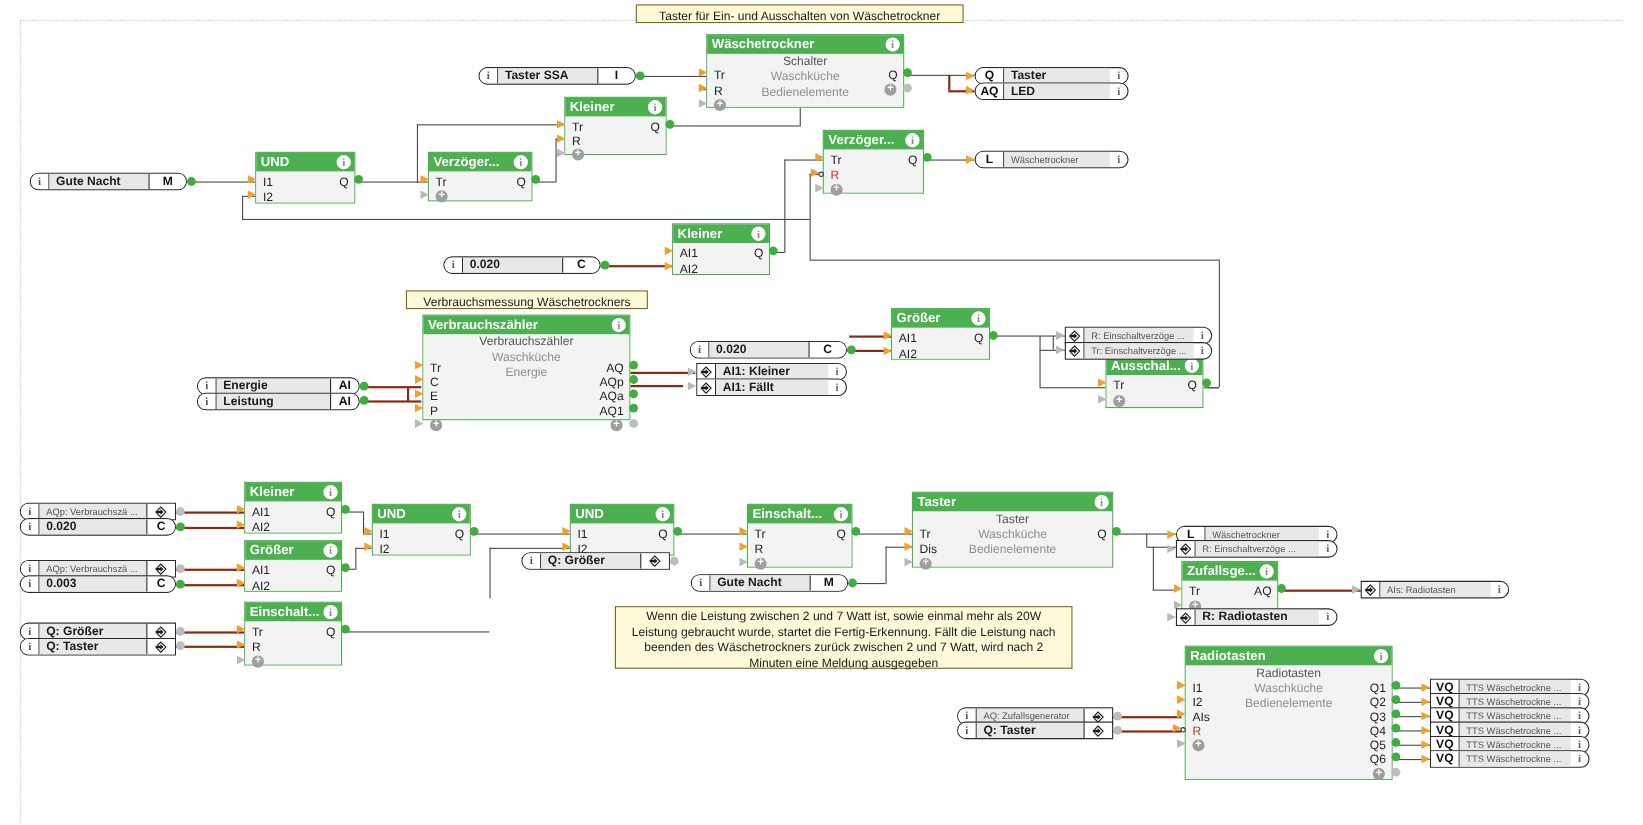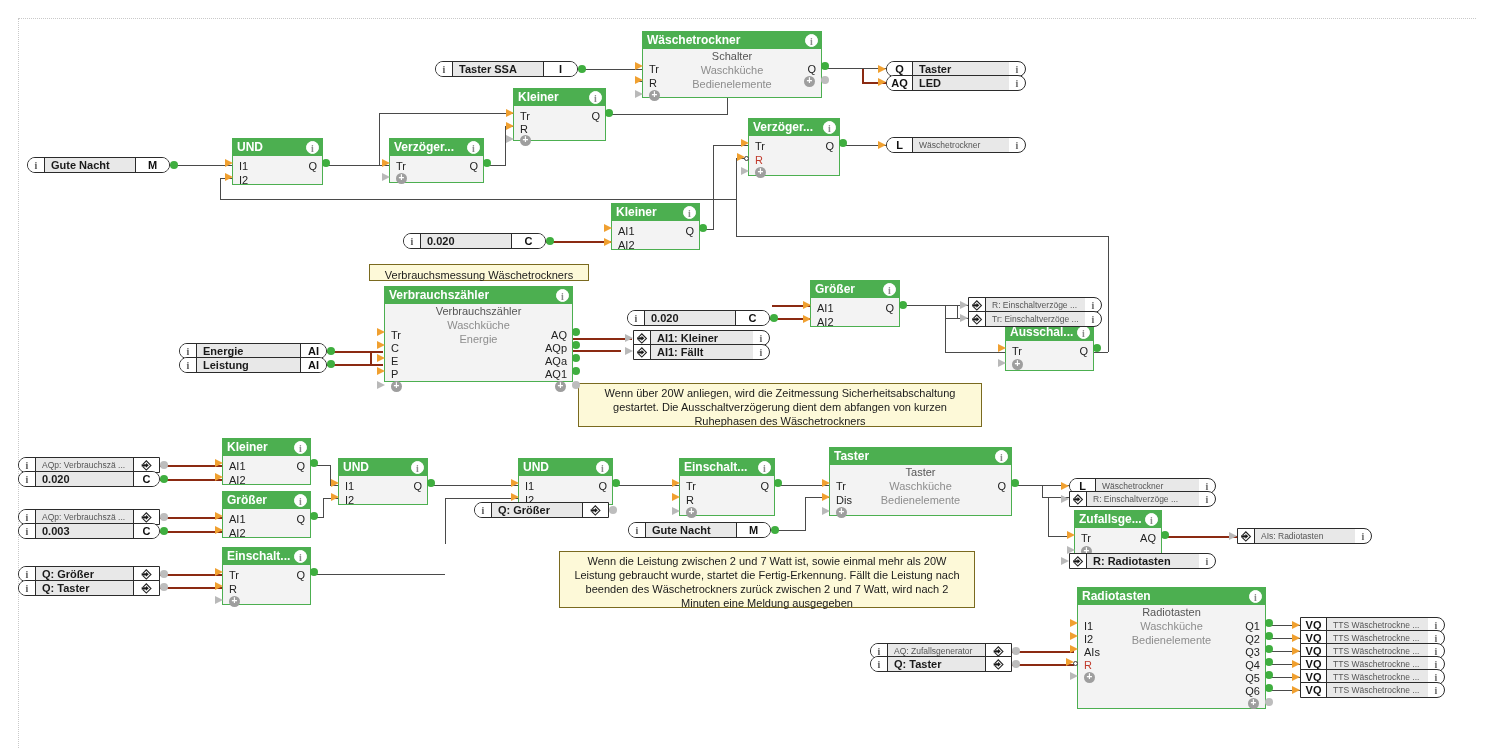--- a/index.html
+++ b/index.html
@@ -141,24 +141,24 @@
     padding:2px 6px;
   }
   .note.single{line-height:16px;}
 </style>
 </head>
 <body>
 
 <div id="canvas">
   <div id="sheet"></div>
 
+  <div class="note single" style="left:578px;top:4px;width:298px;height:17px;">Taster für Ein- und Ausschalten von Wäschetrockner</div>
 
   <div class="note single" style="left:369px;top:264px;width:220px;height:17px;">Verbrauchsmessung Wäschetrockners</div>
 
-  <div class="note" style="left:578px;top:383px;width:404px;height:44px;">Wenn über 20W anliegen, wird die Zeitmessung Sicherheitsabschaltung gestartet. Die Ausschaltverzögerung dient dem abfangen von kurzen Ruhephasen des Wäschetrockners</div>
 
   <div class="note" style="left:559px;top:551px;width:416px;height:57px;">Wenn die Leistung zwischen 2 und 7 Watt ist, sowie einmal mehr als 20W Leistung gebraucht wurde, startet die Fertig-Erkennung. Fällt die Leistung nach beenden des Wäschetrockners zurück zwischen 2 und 7 Watt, wird nach 2 Minuten eine Meldung ausgegeben</div>
 
   <div class="wire h" style="left:578px;top:69px;width:64px;"></div>
 
   <div class="wire h" style="left:606px;top:114px;width:121px;"></div>
   <div class="wire v" style="left:727px;top:81px;height:34px;"></div>
   <div class="wire h" style="left:638px;top:81px;width:90px;"></div>
 
   <div class="wire h" style="left:170px;top:165px;width:62px;"></div>

